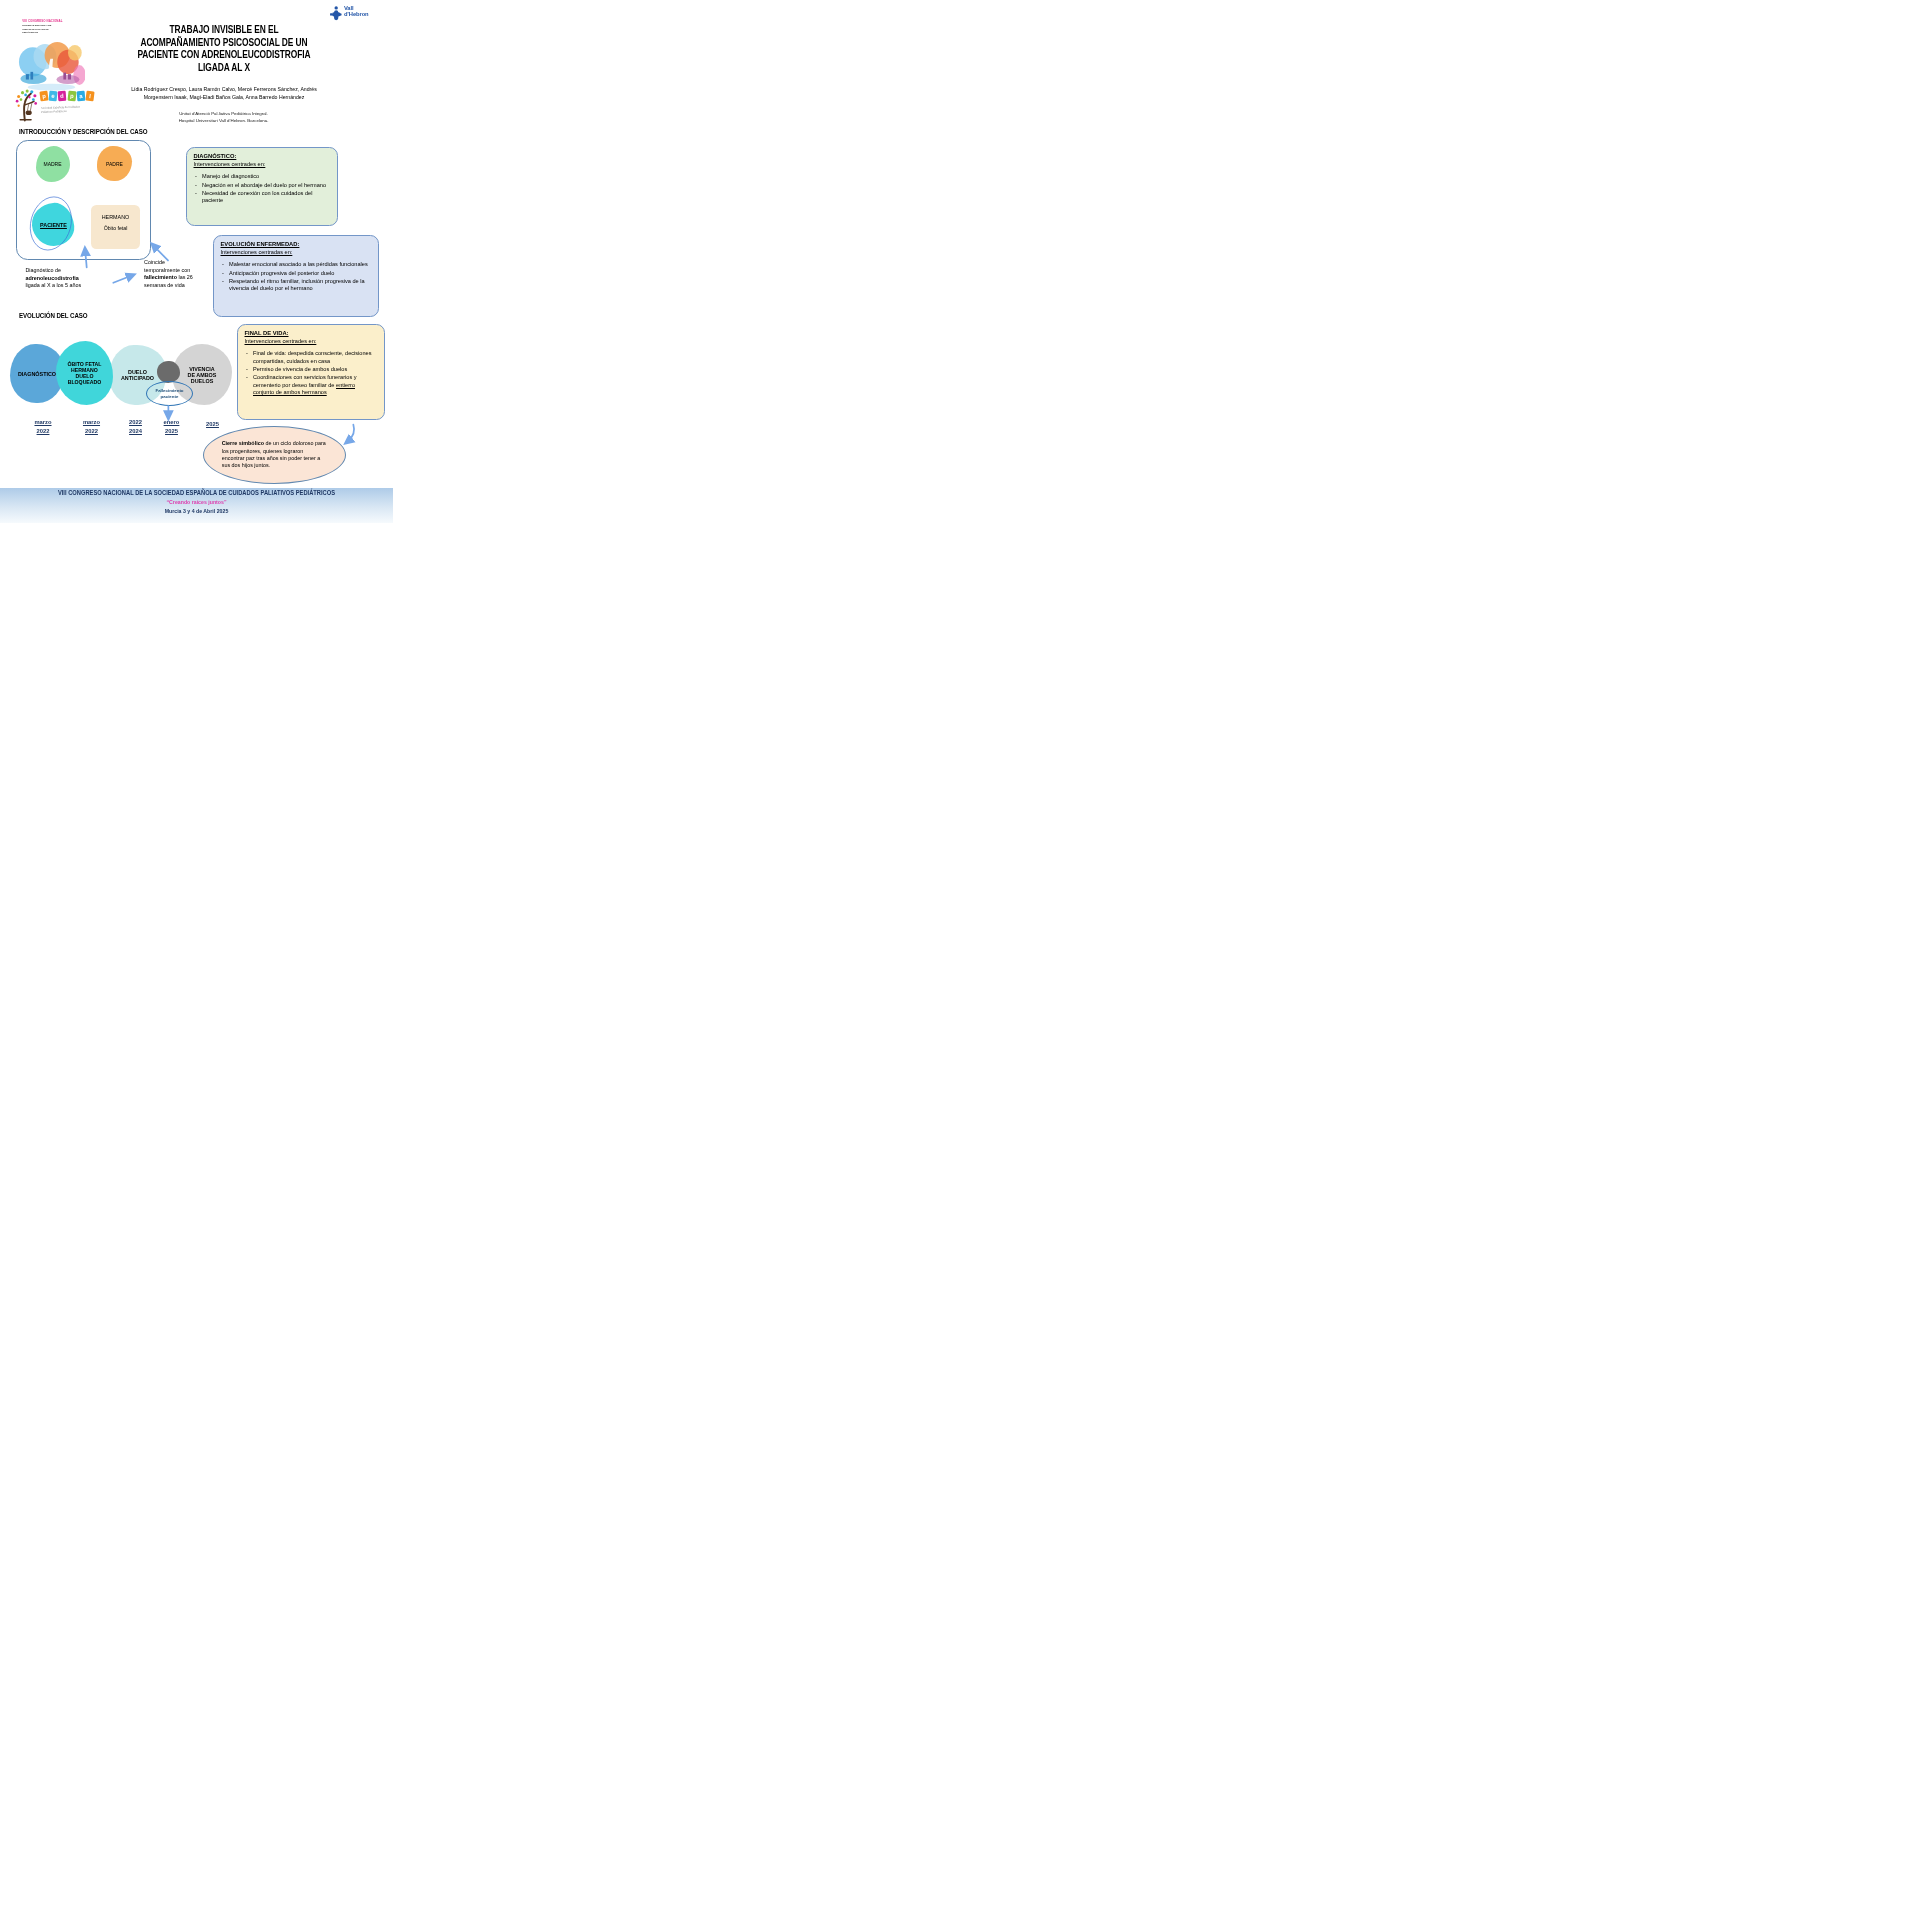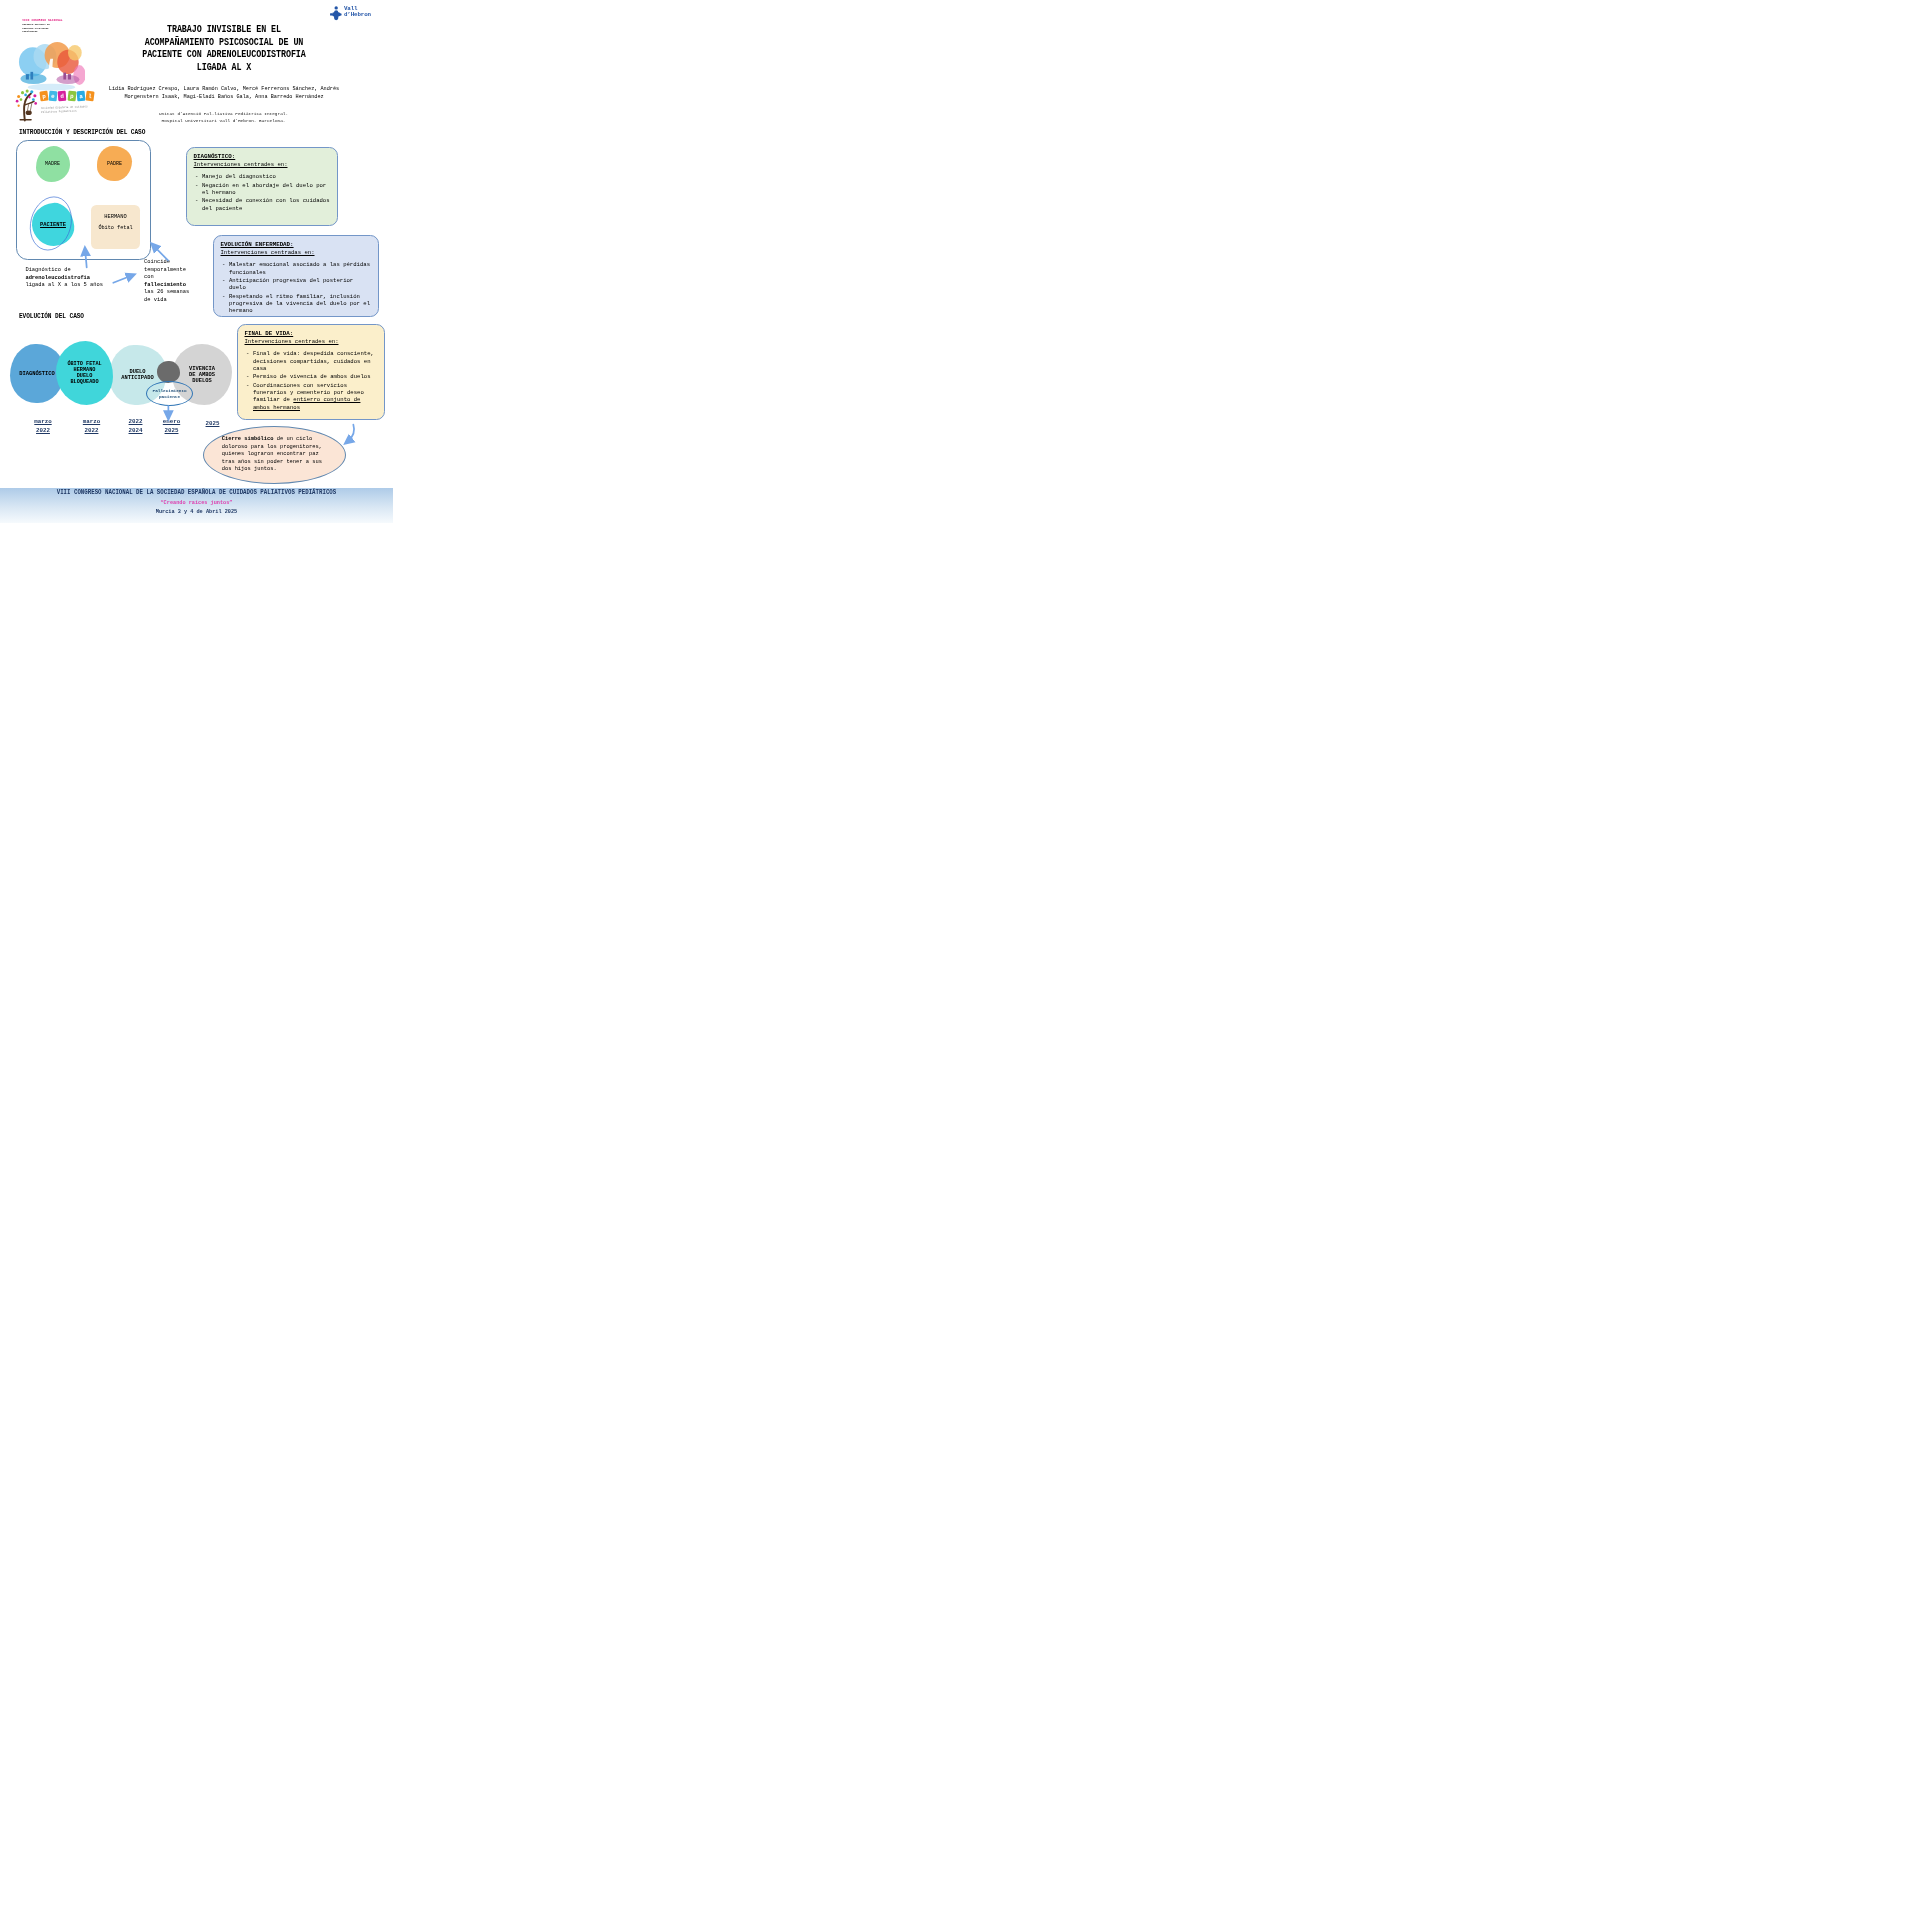--- a/index.html
+++ b/index.html
@@ -1,18 +1,18 @@
 <!DOCTYPE html>
 <html style="font-size:6.2px"><head>
 <meta charset="utf-8">
 <style>
   html,body { margin:0; padding:0; background:#fff; }
   .poster {
     position:relative; width:393px; height:524px; overflow:hidden;
-    background:#fff; font-family:Liberation Mono, monospace; color:#000;
+    background:#fff; font-family:Liberation Sans, sans-serif; color:#000;
   }
   .abs { position:absolute; }
 
   
   .congress-logo { left:17.7px; top:15.4px; width:67px; height:76px; background:#fff; }
   .cl-title { color:#E5338C; font-size:2.9px; font-weight:bold; margin:3.9px 0 1.2px 4.6px; letter-spacing:0.1px; }
   .cl-sub { color:#151515; font-size:2.3px; font-weight:bold; margin-left:4.6px; width:33px; line-height:1.35; }
   .cl-art { position:absolute; left:0; bottom:0; width:67px; height:49px; }
 
   .vh-logo { left:330px; top:6.2px; display:flex; gap:2.3px; align-items:flex-start; }

